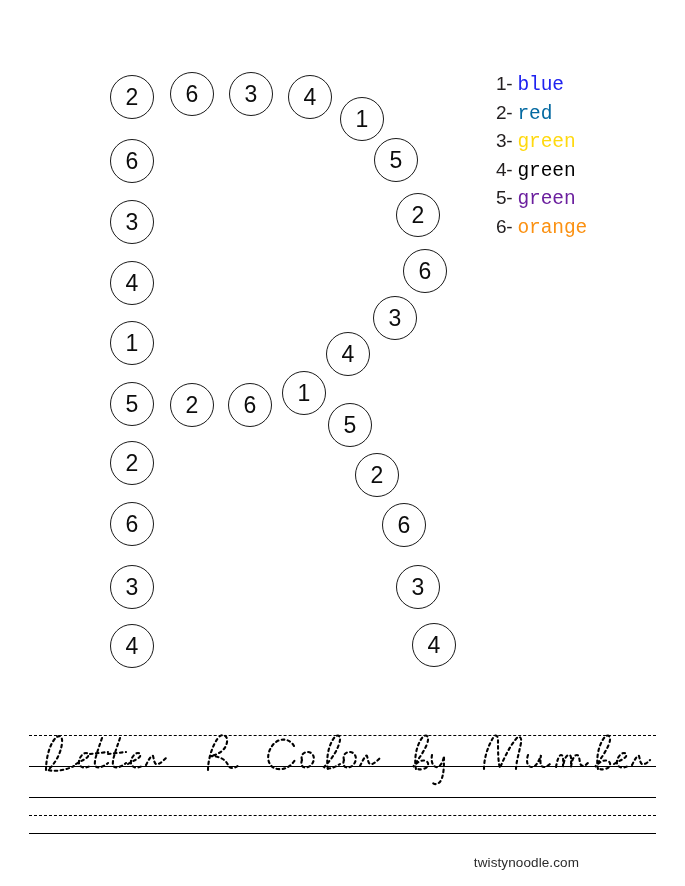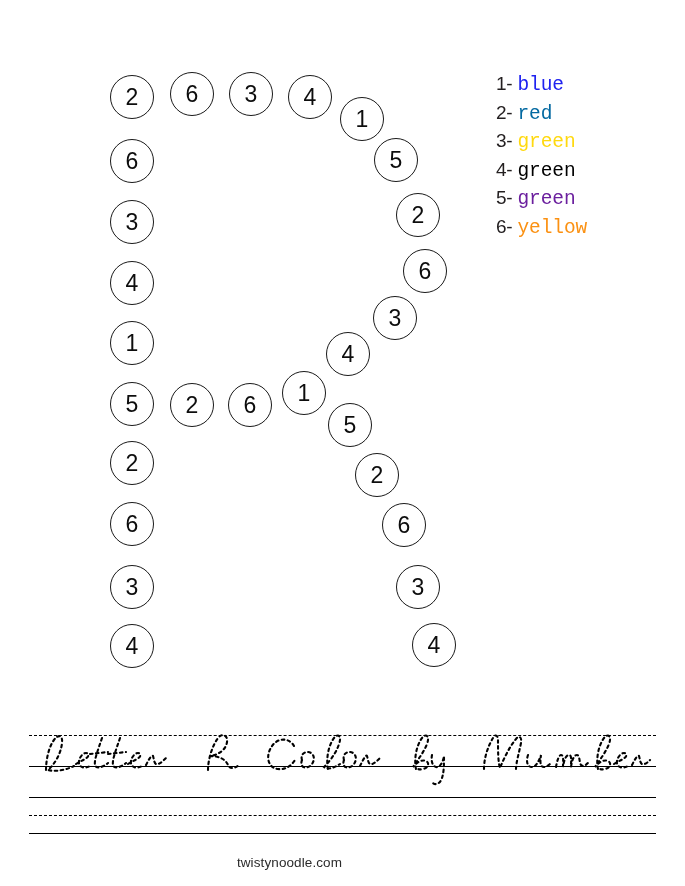--- a/index.html
+++ b/index.html
@@ -112,21 +112,21 @@
     pointer-events: none;
   }
   #title-trace svg { display: block; width: 100%; height: 100%; }
 
   
   #footer {
     position: absolute;
     left: 0;
     top: 855px;
     width: 579px;
-    text-align: center;
+    text-align: right;
     font-family: "Liberation Sans", sans-serif;
     font-size: 13.5px;
     color: #2b2b2b;
     letter-spacing: 0.1px;
   }
 </style>
 </head>
 <body>
 
 <div id="page">
@@ -231,21 +231,21 @@
       <div class="legend-row">
         <span class="legend-num" style="color: rgb(35, 31, 32);">4-</span>
         <span class="legend-word" style="color: #000000;">green</span>
       </div>
       <div class="legend-row">
         <span class="legend-num" style="color: rgb(35, 31, 32);">5-</span>
         <span class="legend-word" style="color: rgb(107, 31, 158);">green</span>
       </div>
       <div class="legend-row">
         <span class="legend-num" style="color: rgb(35, 31, 32);">6-</span>
-        <span class="legend-word" style="color: rgb(251, 145, 18);">yellow</span>
+        <span class="legend-word" style="color: rgb(251, 145, 18);">orange</span>
       </div>
     </div>
 
   <div id="practice">
     <div class="rule rule-dashed" id="rule-top"></div>
     <div class="rule rule-solid" id="rule-mid"></div>
     <div class="rule rule-solid" id="rule-band2top"></div>
     <div class="rule rule-dashed" id="rule-band2mid"></div>
     <div class="rule rule-solid" id="rule-band2bot"></div>
   </div>

